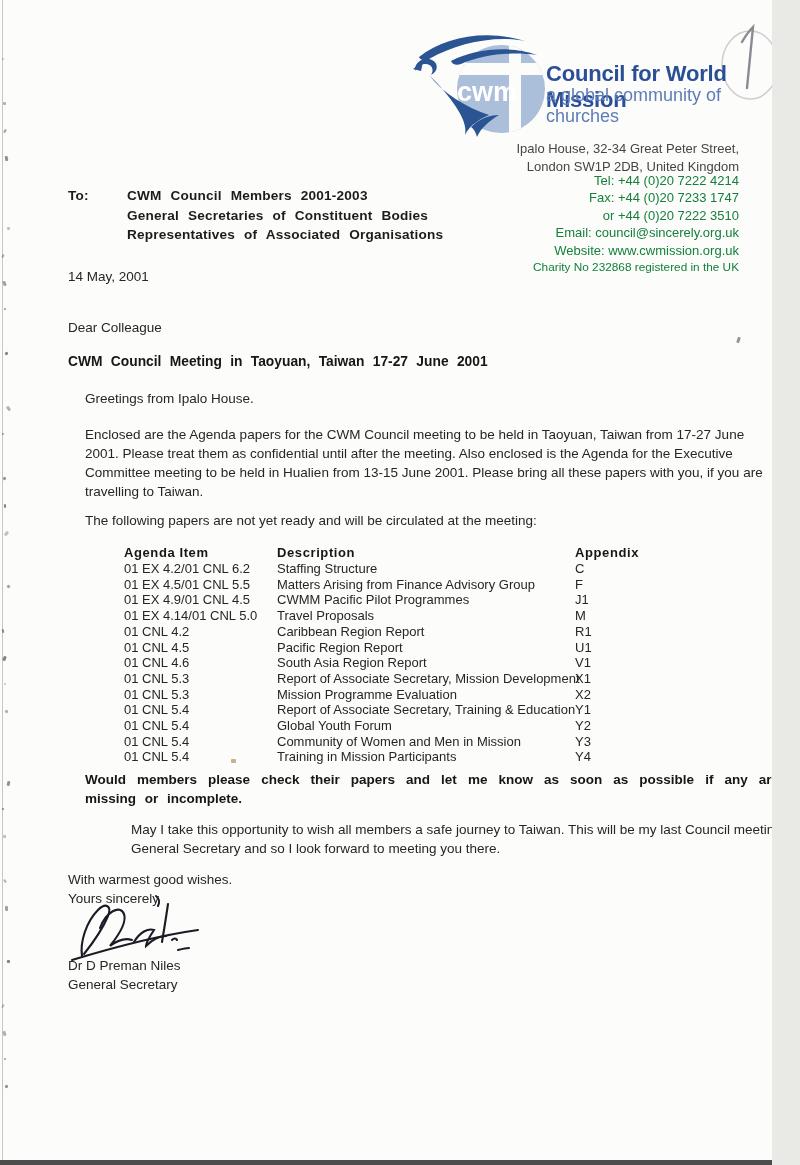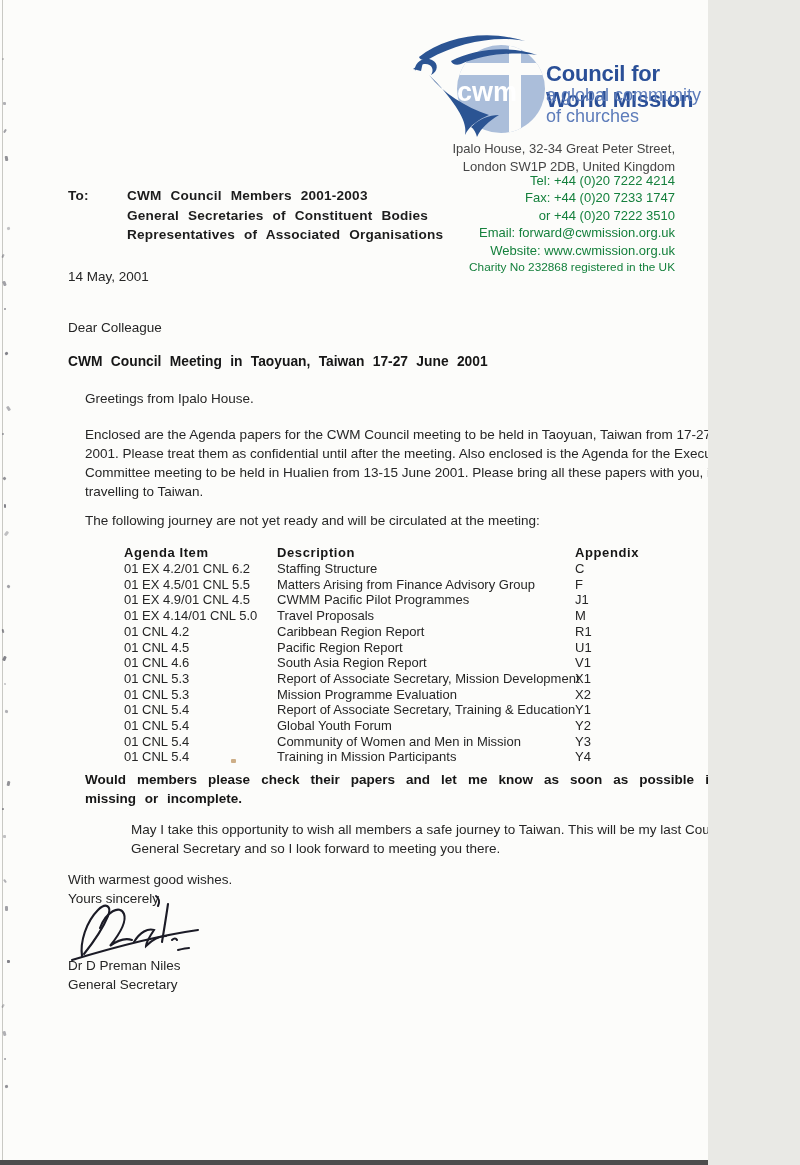--- a/index.html
+++ b/index.html
@@ -1,16 +1,16 @@
 <!DOCTYPE html>
 <html><head>
 <meta charset="utf-8">
 <style>
   html,body{margin:0;padding:0;background:#e9e9e5;}
-  .page{position:relative;width:708px;height:1165px;background:#fcfcfa;overflow:hidden;
+  .page{position:relative;width:772px;height:1165px;background:#fcfcfa;overflow:hidden;
         font-family:"Liberation Sans","DejaVu Sans",sans-serif;color:#262626;}
   .abs{position:absolute;}
 
   
   .edge-left{left:2px;top:0;width:1px;height:1165px;background:#c9c9c4;}
   .edge-right{left:786px;top:0;width:1px;height:1165px;background:#d2d2cc;opacity:.65;}
   .edge-bottom{left:0;bottom:0;width:800px;height:5px;background:#4d4d4d;}
   .speck{position:absolute;background:#50505a;border-radius:1px;}
 
   
@@ -119,41 +119,41 @@
 
   <div class="abs address-block">
     <div>Ipalo House, 32-34 Great Peter Street,</div>
     <div>London SW1P 2DB, United Kingdom</div>
   </div>
 
   <div class="abs contact-block">
     <div>Tel: +44 (0)20 7222 4214</div>
     <div>Fax: +44 (0)20 7233 1747</div>
     <div>or +44 (0)20 7222 3510</div>
-    <div>Email: forward@cwmission.org.uk</div>
+    <div>Email: council@sincerely.org.uk</div>
     <div>Website: www.cwmission.org.uk</div>
     <div class="small">Charity No 232868 registered in the UK</div>
   </div>
 
   <div class="abs to-block">
     <div class="to-label">To:</div>
     <div>
       <div>CWM Council Members 2001-2003</div>
       <div>General Secretaries of Constituent Bodies</div>
       <div>Representatives of Associated Organisations</div>
     </div>
   </div>
 
   <div class="abs date-line">14 May, 2001</div>
   <div class="abs salutation">Dear Colleague</div>
   <div class="abs subject">CWM Council Meeting in Taoyuan, Taiwan 17-27 June 2001</div>
 
   <div class="abs para greeting">Greetings from Ipalo House.</div>
   <div class="abs para body-para">Enclosed are the Agenda papers for the CWM Council meeting to be held in Taoyuan, Taiwan from 17-27 June 2001. Please treat them as confidential until after the meeting. Also enclosed is the Agenda for the Executive Committee meeting to be held in Hualien from 13-15 June 2001. Please bring all these papers with you, if you are travelling to Taiwan.</div>
-  <div class="abs para circulate">The following journey are not yet ready and will be circulated at the meeting:</div>
+  <div class="abs para circulate">The following papers are not yet ready and will be circulated at the meeting:</div>
 
   <div class="abs agenda-table">
     <div class="trow thead">
       <span class="tcell">Agenda Item</span>
       <span class="tcell">Description</span>
       <span class="tcell">Appendix</span>
     </div>
     <div>
         <div class="trow">
           <span class="tcell">01 EX 4.2/01 CNL 6.2</span>

